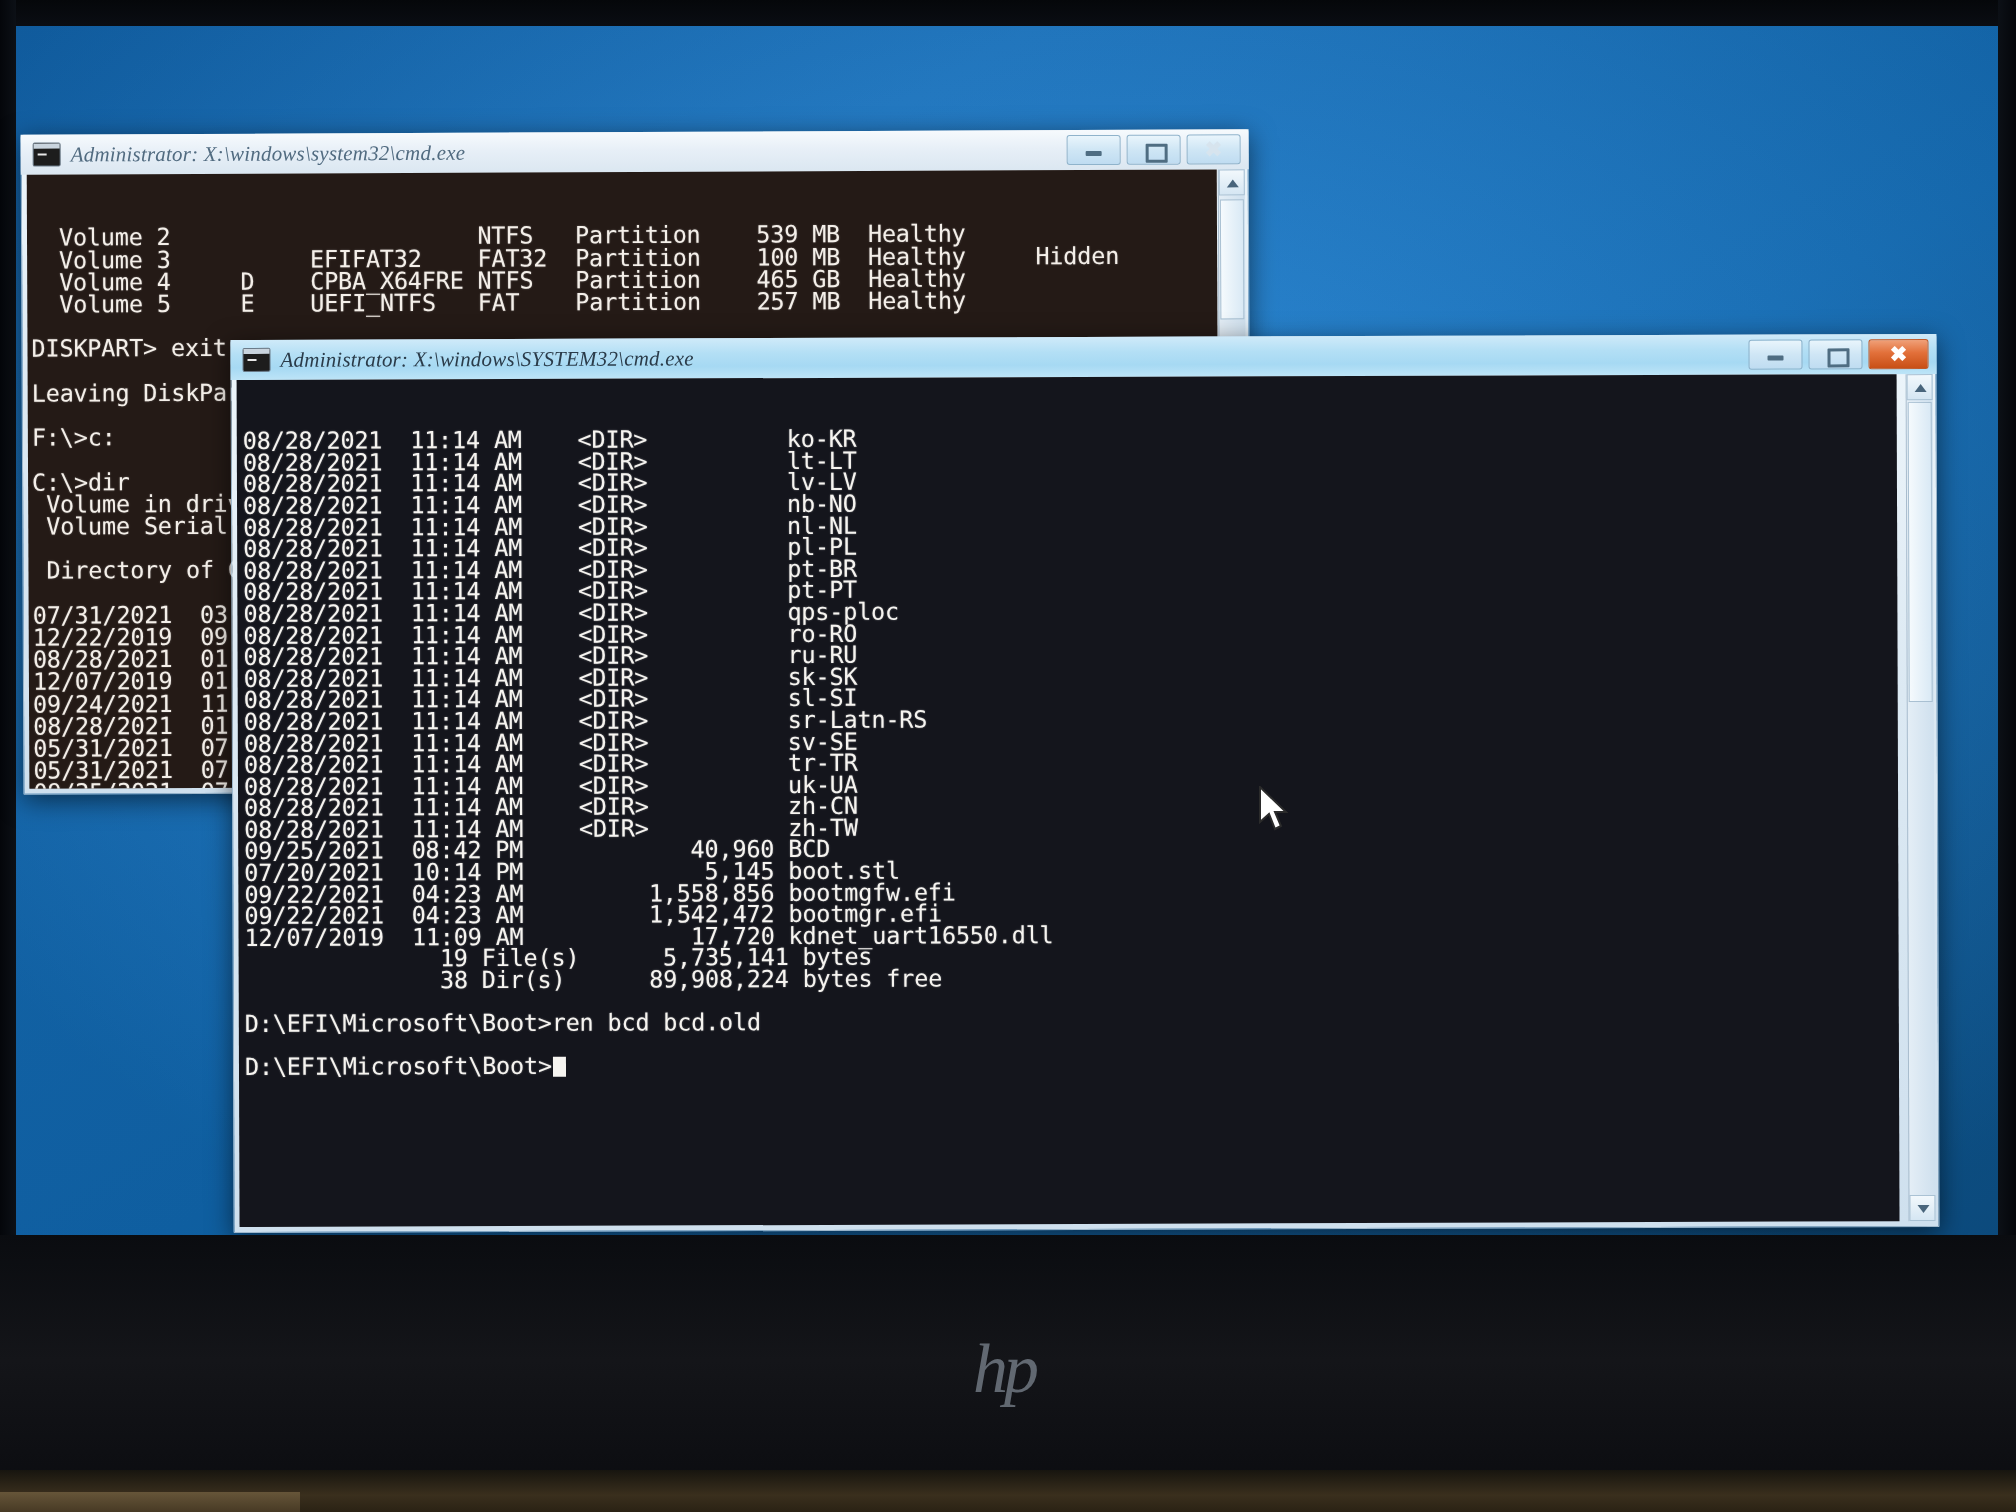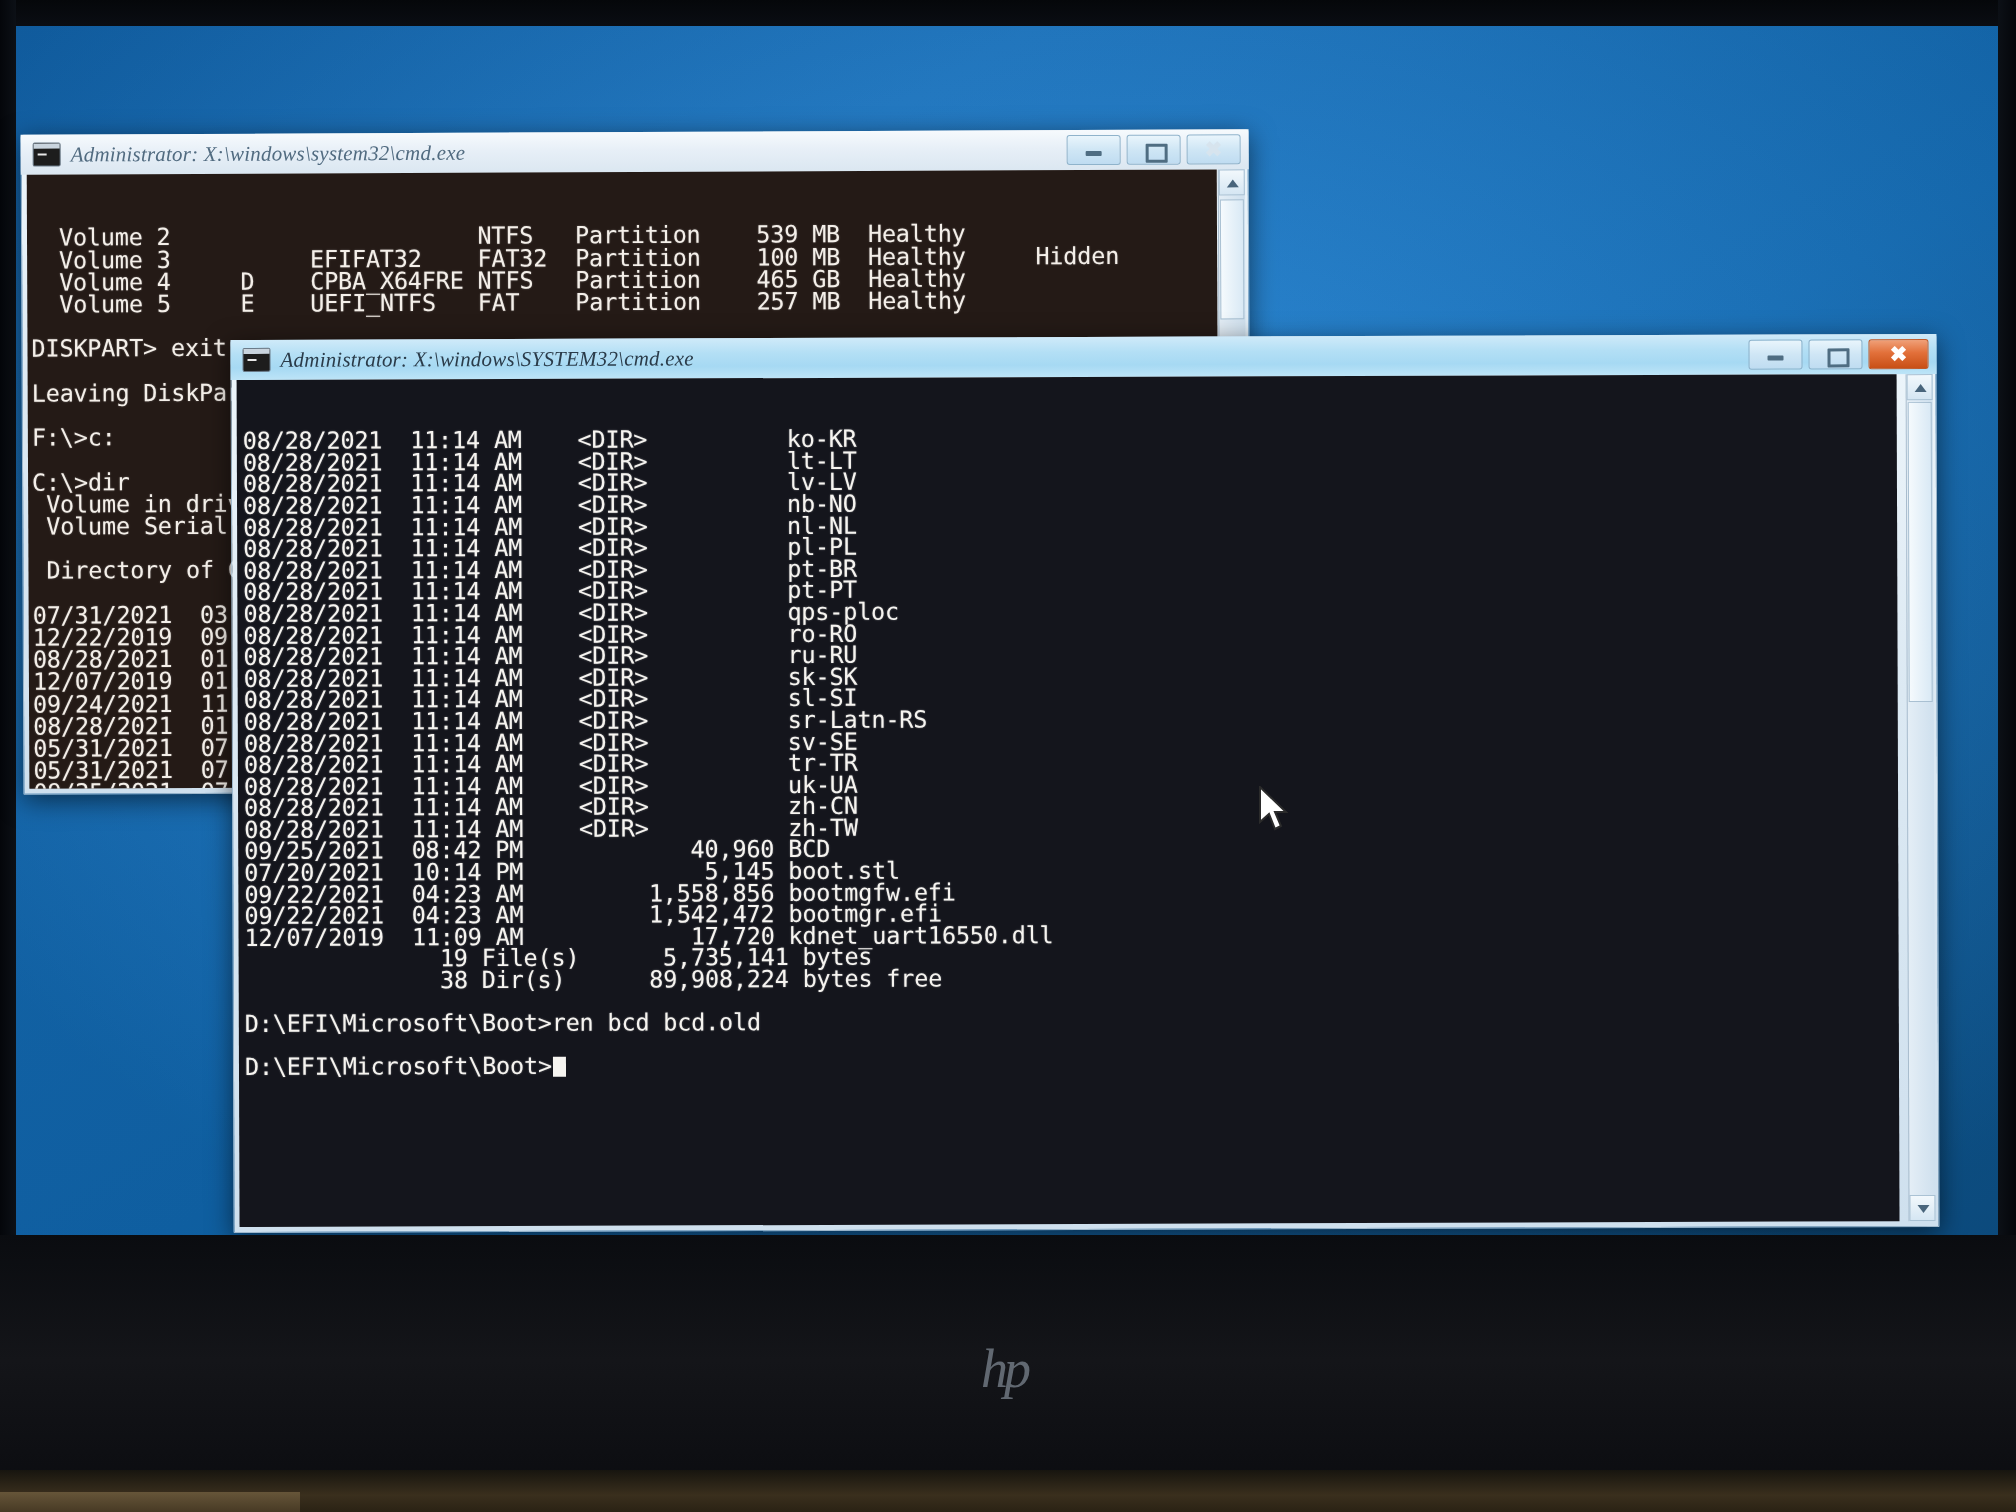--- a/index.html
+++ b/index.html
@@ -18,21 +18,21 @@
   .bezel-right{position:absolute;right:0;top:0;width:18px;height:1512px;
     background:linear-gradient(270deg,#04060a 0%,#0c1016 100%);}
   .bezel-bottom{position:absolute;left:0;top:1235px;width:2016px;height:277px;
     background:linear-gradient(180deg,#0a0c10 0%,#141519 45%,#0a0b0f 100%);}
   .desk{position:absolute;left:0;top:1470px;width:2016px;height:42px;
     background:linear-gradient(180deg,#17150f 0%,#3a2f1d 60%,#2a2214 100%);}
   .desk2{position:absolute;left:0;top:1492px;width:300px;height:20px;
     background:linear-gradient(180deg,#6b5a3c 0%,#4a3c26 100%);opacity:.9;}
   .hp-text{position:absolute;left:985px;top:1352px;width:90px;height:92px;
      color:#96a1ad;font-family:"Liberation Serif",serif;font-style:italic;
-     font-size:54px;line-height:92px;letter-spacing:-4px;text-align:center;opacity:.6;}
+     font-size:70px;line-height:92px;letter-spacing:-4px;text-align:center;opacity:.6;}
 
   
   .desktop{position:absolute;left:16px;top:26px;width:1982px;height:1213px;
     background:linear-gradient(150deg,#1474c8 0%,#1a7fd4 25%,#1379cd 55%,#0f5f9f 100%);}
   .desktop:after{content:"";position:absolute;inset:0;
     background:radial-gradient(ellipse at 55% 40%, rgba(255,255,255,.10) 0%, rgba(0,0,0,.22) 85%);}
 
   
   .win{position:absolute;}
   .win .frame{position:absolute;inset:0;

